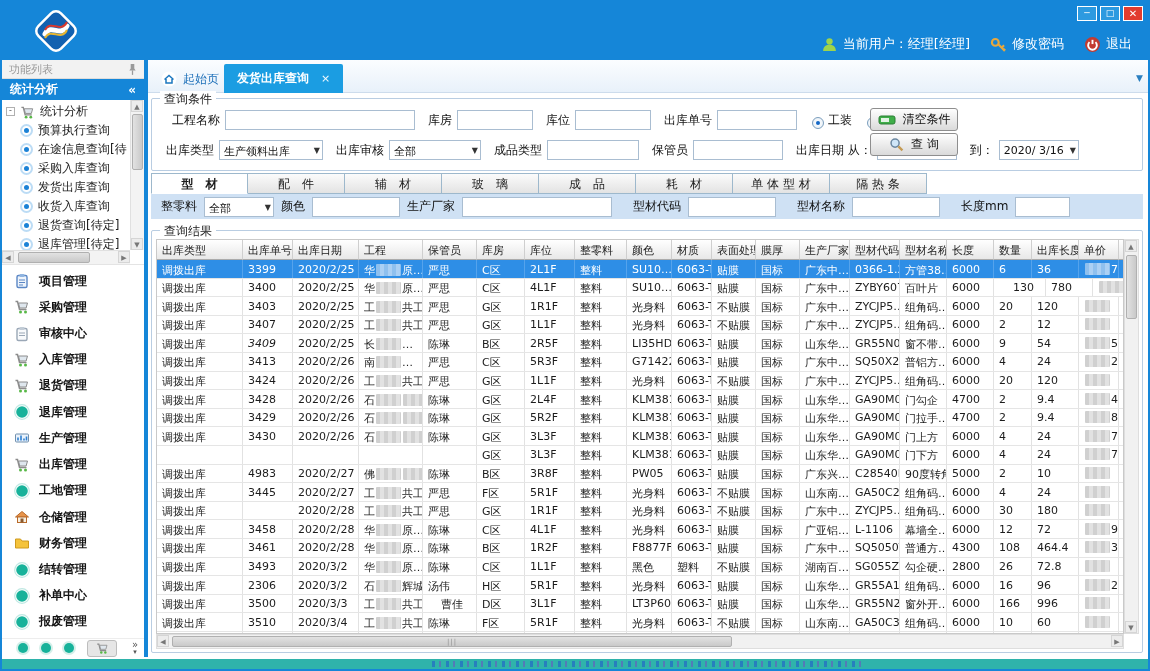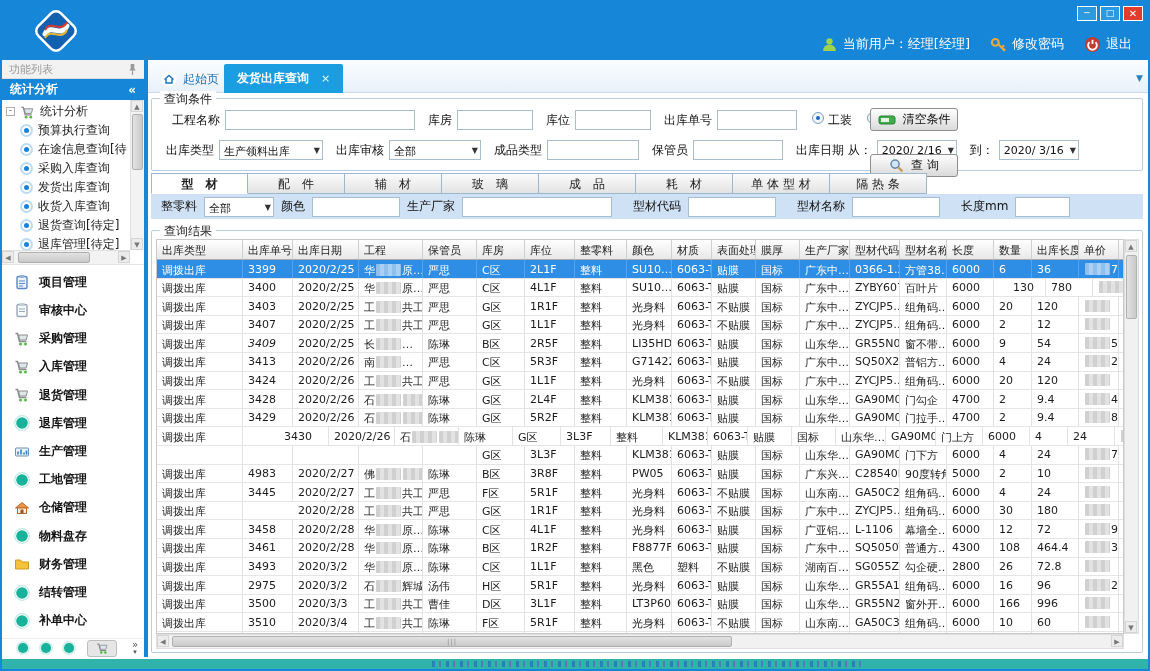--- a/index.html
+++ b/index.html
@@ -55,26 +55,26 @@
   .gbox{position:absolute;border:1px solid #b9cde2;border-radius:2px;background:#fff}
   .gbox>.legend{position:absolute;top:-8px;left:8px;background:#fff;padding:0 4px;font-size:12px;color:#222;white-space:nowrap}
 
   .qbox{left:3px;top:38px;right:5px;height:73px}
   .qrow{position:absolute;left:12px;display:flex;align-items:center;font-size:12px;color:#111;gap:5px;white-space:nowrap}
   .qrow1{top:11px}.qrow2{top:41px}
   .qlabel{margin-left:8px}
   .tbx{height:20px;border:1px solid #a9bdd1;background:#fff;font-size:11px;padding:0 3px;font-family:inherit}
   .cbo{position:relative;height:20px;border:1px solid #a9bdd1;background:#fff;font-size:11px;padding:3px 14px 0 4px;color:#111}
   .cbo .caret{position:absolute;right:2px;top:5px;font-size:8px;color:#333}
-  .radio{display:flex;align-items:flex-start;gap:4px;margin-left:10px}
+  .radio{display:flex;align-items:flex-end;gap:4px;margin-left:10px}
   .rdo{width:12px;height:12px;border-radius:50%;border:1px solid #7b9ebd;background:radial-gradient(#fff,#e4edf5);position:relative}
   .rdo.on::after{content:"";position:absolute;left:3px;top:3px;width:4px;height:4px;border-radius:50%;background:#1467c6}
   .btn{position:absolute;width:88px;height:23px;background:linear-gradient(#fefefe,#dadada);border:1px solid #8e8e8e;border-radius:3px;display:flex;align-items:center;justify-content:center;gap:7px;font-size:12px;color:#111}
   .btn-clear{left:718px;top:9px}
-  .btn-query{left:718px;top:55px}
+  .btn-query{left:718px;top:34px}
 
   .mtabs{position:absolute;left:3px;top:113px;right:5px;height:21px;display:flex}
   .mtab{min-width:97px;padding:0 8px;height:21px;line-height:20px;text-align:center;font-size:12px;color:#1a1a1a;background:linear-gradient(#fbfbfb,#e3e3e3);border:1px solid #9db8cc;border-left-width:0;white-space:nowrap}
   .mtab:first-child{border-left-width:1px}
   .mtab.active{background:#fff;border-bottom-color:#fff;font-weight:bold}
   .pfilter{position:absolute;left:3px;top:134px;right:5px;height:25px;background:var(--c-filter-bg,#cfe1f4);display:flex;align-items:center;gap:7px;padding-left:10px;font-size:12px;color:#111;white-space:nowrap}
 
   .rbox{left:3px;top:170px;right:5px;bottom:4px}
   .grid{position:absolute;left:4px;top:8px;right:18px;bottom:18px;overflow:hidden;border:1px solid #c9c9c9;background:#fff}
   .ghead{display:flex;height:20px}
@@ -205,37 +205,37 @@
           <div class="group">
             <span class="gico"><svg viewBox="0 0 16 16">
                 <rect x="3" y="2.5" width="10" height="12" rx="1.5" fill="#eef4fb" stroke="#5b87c5" stroke-width="1.4"></rect>
                 <rect x="5.5" y="1" width="5" height="3" rx="1" fill="#8fb4e0"></rect>
                 <path d="M5 7 h6 M5 9.5 h6 M5 12 h4" stroke="#5b87c5" stroke-width="1"></path>
               </svg></span>
             <span>项目管理</span>
           </div>
           <div class="group">
             <span class="gico"><svg viewBox="0 0 16 16">
-                <rect x="3" y="2.5" width="10" height="12" rx="1.5" fill="#f8fafc" stroke="#9aa7b6" stroke-width="1.4"></rect>
-                <rect x="5.5" y="1" width="5" height="3" rx="1" fill="#c2ccd6"></rect>
-                <path d="M5 7 h6 M5 9.5 h6" stroke="#9aa7b6" stroke-width="1"></path>
-              </svg></span>
-            <span>审核中心</span>
-          </div>
-          <div class="group">
-            <span class="gico"><svg viewBox="0 0 16 16">
                 <path d="M1.5 2.5 h2 l2 8 h7" fill="none" stroke="#8c8c8c" stroke-width="1.5"></path>
                 <path d="M4.5 4 h9 l-1.4 5 h-6.4z" fill="#dfe7ee" stroke="#8c8c8c"></path>
                 <circle cx="6.5" cy="13" r="1.5" fill="#58b847"></circle>
                 <circle cx="11.5" cy="13" r="1.5" fill="#58b847"></circle>
               </svg></span>
             <span>采购管理</span>
           </div>
           <div class="group">
             <span class="gico"><svg viewBox="0 0 16 16">
+                <rect x="3" y="2.5" width="10" height="12" rx="1.5" fill="#f8fafc" stroke="#9aa7b6" stroke-width="1.4"></rect>
+                <rect x="5.5" y="1" width="5" height="3" rx="1" fill="#c2ccd6"></rect>
+                <path d="M5 7 h6 M5 9.5 h6" stroke="#9aa7b6" stroke-width="1"></path>
+              </svg></span>
+            <span>审核中心</span>
+          </div>
+          <div class="group">
+            <span class="gico"><svg viewBox="0 0 16 16">
                 <path d="M1.5 2.5 h2 l2 8 h7" fill="none" stroke="#8c8c8c" stroke-width="1.5"></path>
                 <path d="M4.5 4 h9 l-1.4 5 h-6.4z" fill="#dfe7ee" stroke="#8c8c8c"></path>
                 <circle cx="6.5" cy="13" r="1.5" fill="#58b847"></circle>
                 <circle cx="11.5" cy="13" r="1.5" fill="#58b847"></circle>
               </svg></span>
             <span>入库管理</span>
           </div>
           <div class="group">
             <span class="gico"><svg viewBox="0 0 16 16">
                 <path d="M1.5 2.5 h2 l2 8 h7" fill="none" stroke="#8c8c8c" stroke-width="1.5"></path>
@@ -254,59 +254,68 @@
           </div>
           <div class="group">
             <span class="gico"><svg viewBox="0 0 16 16">
                 <rect x="1.5" y="4" width="13" height="8" rx="1" fill="#eaf2fb" stroke="#6f8fae"></rect>
                 <path d="M4 10.5 v-3 M7 10.5 v-5 M10 10.5 v-2 M12.5 10.5 v-4" stroke="#2f7fd0" stroke-width="1.6"></path>
               </svg></span>
             <span>生产管理</span>
           </div>
           <div class="group">
             <span class="gico"><svg viewBox="0 0 16 16">
+                <path d="M1.5 2.5 h2 l2 8 h7" fill="none" stroke="#8c8c8c" stroke-width="1.5"></path>
+                <path d="M4.5 4 h9 l-1.4 5 h-6.4z" fill="#dfe7ee" stroke="#8c8c8c"></path>
+                <circle cx="6.5" cy="13" r="1.5" fill="#58b847"></circle>
+                <circle cx="11.5" cy="13" r="1.5" fill="#58b847"></circle>
+              </svg></span>
+            <span>出库管理</span>
+          </div>
+          <div class="group">
+            <span class="gico"><svg viewBox="0 0 16 16">
                 <circle cx="8" cy="8" r="7.3" fill="none" stroke="#bfe8e2" stroke-width="1.2"></circle>
                 <circle cx="8" cy="8" r="5.8" fill="#17b29a"></circle>
               </svg></span>
             <span>工地管理</span>
           </div>
           <div class="group">
             <span class="gico"><svg viewBox="0 0 16 16">
                 <path d="M1.5 8 L8 2.5 L14.5 8z" fill="#e8944a" stroke="#b96a2a"></path>
                 <rect x="3.5" y="8" width="9" height="5.5" fill="#f7f0e2" stroke="#b96a2a"></rect>
                 <rect x="6.5" y="9.5" width="3" height="4" fill="#8a5a30"></rect>
               </svg></span>
             <span>仓储管理</span>
           </div>
           <div class="group">
             <span class="gico"><svg viewBox="0 0 16 16">
+                <path d="M1.5 4 h5 l1.5 2 h6.5 v7 h-13z" fill="#f5c33b" stroke="#cf9a1e"></path>
+              </svg></span>
+            <span>财务管理</span>
+          </div>
+          <div class="group">
+            <span class="gico"><svg viewBox="0 0 16 16">
                 <circle cx="8" cy="8" r="7.3" fill="none" stroke="#bfe8e2" stroke-width="1.2"></circle>
                 <circle cx="8" cy="8" r="5.8" fill="#17b29a"></circle>
               </svg></span>
-            <span>物料盘存</span>
-          </div>
-          <div class="group">
-            <span class="gico"><svg viewBox="0 0 16 16">
-                <path d="M1.5 4 h5 l1.5 2 h6.5 v7 h-13z" fill="#f5c33b" stroke="#cf9a1e"></path>
-              </svg></span>
-            <span>财务管理</span>
+            <span>结转管理</span>
           </div>
           <div class="group">
             <span class="gico"><svg viewBox="0 0 16 16">
                 <circle cx="8" cy="8" r="7.3" fill="none" stroke="#bfe8e2" stroke-width="1.2"></circle>
                 <circle cx="8" cy="8" r="5.8" fill="#17b29a"></circle>
               </svg></span>
-            <span>结转管理</span>
+            <span>补单中心</span>
           </div>
           <div class="group">
             <span class="gico"><svg viewBox="0 0 16 16">
                 <circle cx="8" cy="8" r="7.3" fill="none" stroke="#bfe8e2" stroke-width="1.2"></circle>
                 <circle cx="8" cy="8" r="5.8" fill="#17b29a"></circle>
               </svg></span>
-            <span>补单中心</span>
+            <span>报废管理</span>
           </div>
         </div>
       <div class="sbottom">
         <span class="sdot"></span>
         <span class="sdot"></span>
         <span class="sdot"></span>
         <span class="cartbtn">
           <svg width="15" height="13" viewBox="0 0 16 16">
               <path d="M1.5 2.5 h2 l2 8 h7" fill="none" stroke="#8c8c8c" stroke-width="1.5"></path>
               <path d="M4.5 4 h9 l-1.4 5 h-6.4z" fill="#dfe7ee" stroke="#8c8c8c"></path>
@@ -631,21 +640,21 @@
                 <div class="gcell" style="width: 50px;">GA90M07.</div>
                 <div class="gcell" style="width: 47px;">门拉手…</div>
                 <div class="gcell" style="width: 47px;">4700</div>
                 <div class="gcell" style="width: 38px;">2</div>
                 <div class="gcell" style="width: 47px;">9.4</div>
                 <div class="gcell" style="width: 40px;"><span class="pxb"></span>872</div>
                 <div class="gcell" style="width: 26px;">326</div>
               </div>
               <div class="grow">
                 <div class="gcell" style="width: 86px;">调拨出库</div>
-                <div class="gcell" style="width: 50px; margin-left: 36px;">3430</div>
+                <div class="gcell" style="width: 50px;">3430</div>
                 <div class="gcell" style="width: 66px;">2020/2/26</div>
                 <div class="gcell" style="width: 64px;">石<span class="pxb"></span><span class="pxb"></span>城</div>
                 <div class="gcell" style="width: 54px;">陈琳</div>
                 <div class="gcell" style="width: 48px;">G区</div>
                 <div class="gcell" style="width: 50px;">3L3F</div>
                 <div class="gcell" style="width: 52px;">整料</div>
                 <div class="gcell" style="width: 45px;">KLM3817</div>
                 <div class="gcell" style="width: 40px;">6063-T5</div>
                 <div class="gcell" style="width: 44px;">贴膜</div>
                 <div class="gcell" style="width: 44px;">国标</div>
@@ -807,21 +816,21 @@
                 <div class="gcell" style="width: 50px;">SG055Z</div>
                 <div class="gcell" style="width: 47px;">勾企硬…</div>
                 <div class="gcell" style="width: 47px;">2800</div>
                 <div class="gcell" style="width: 38px;">26</div>
                 <div class="gcell" style="width: 47px;">72.8</div>
                 <div class="gcell" style="width: 40px;"><span class="pxb"></span></div>
                 <div class="gcell" style="width: 26px;">182</div>
               </div>
               <div class="grow">
                 <div class="gcell" style="width: 86px;">调拨出库</div>
-                <div class="gcell" style="width: 50px;">2975</div>
+                <div class="gcell" style="width: 50px;">2306</div>
                 <div class="gcell" style="width: 66px;">2020/3/2</div>
                 <div class="gcell" style="width: 64px;">石<span class="pxb"></span>辉城</div>
                 <div class="gcell" style="width: 54px;">汤伟</div>
                 <div class="gcell" style="width: 48px;">H区</div>
                 <div class="gcell" style="width: 50px;">5R1F</div>
                 <div class="gcell" style="width: 52px;">整料</div>
                 <div class="gcell" style="width: 45px;">光身料</div>
                 <div class="gcell" style="width: 40px;">6063-T5</div>
                 <div class="gcell" style="width: 44px;">贴膜</div>
                 <div class="gcell" style="width: 44px;">国标</div>
@@ -832,21 +841,21 @@
                 <div class="gcell" style="width: 38px;">16</div>
                 <div class="gcell" style="width: 47px;">96</div>
                 <div class="gcell" style="width: 40px;"><span class="pxb"></span>2812</div>
                 <div class="gcell" style="width: 26px;">411</div>
               </div>
               <div class="grow">
                 <div class="gcell" style="width: 86px;">调拨出库</div>
                 <div class="gcell" style="width: 50px;">3500</div>
                 <div class="gcell" style="width: 66px;">2020/3/3</div>
                 <div class="gcell" style="width: 64px;">工<span class="pxb"></span>共工程</div>
-                <div class="gcell" style="width: 54px;">曹佳</div>
+                <div class="gcell" style="width: 54px; text-align: center;">曹佳</div>
                 <div class="gcell" style="width: 48px;">D区</div>
                 <div class="gcell" style="width: 50px;">3L1F</div>
                 <div class="gcell" style="width: 52px;">整料</div>
                 <div class="gcell" style="width: 45px;">LT3P60</div>
                 <div class="gcell" style="width: 40px;">6063-T5</div>
                 <div class="gcell" style="width: 44px;">贴膜</div>
                 <div class="gcell" style="width: 44px;">国标</div>
                 <div class="gcell" style="width: 50px;">山东华…</div>
                 <div class="gcell" style="width: 50px;">GR55N26</div>
                 <div class="gcell" style="width: 47px;">窗外开…</div>

